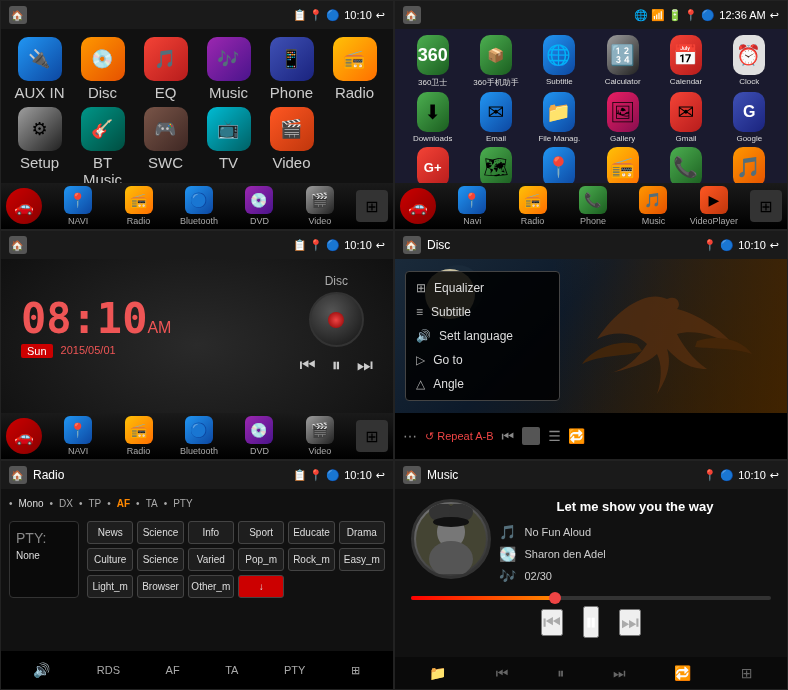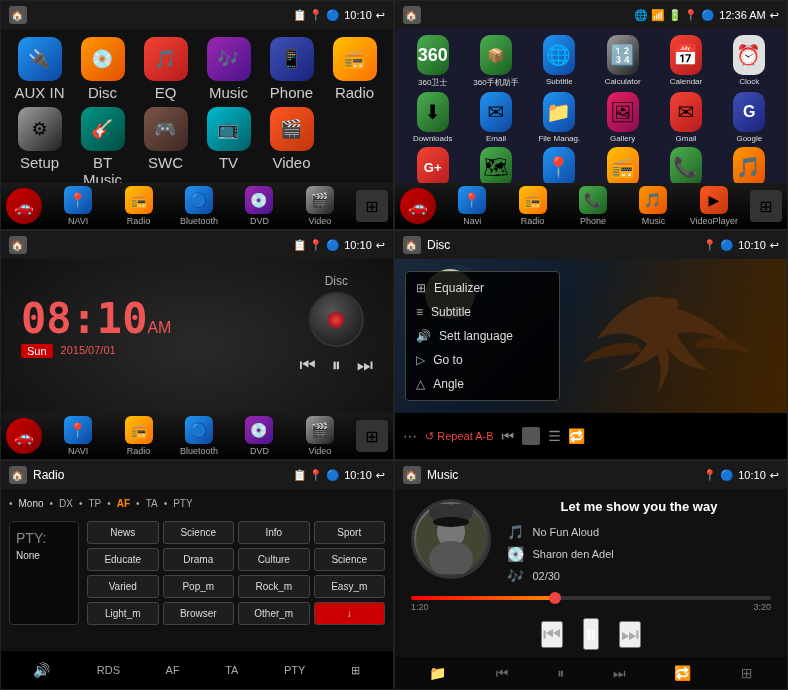--- a/index.html
+++ b/index.html
@@ -307,21 +307,21 @@
       color: #aaa;
       display: flex;
       flex-direction: column;
       gap: 4px;
     }
     .pty-label { color: #888; font-size: 14px; }
     .pty-value { color: #ddd; }
     .pty-grid {
       flex: 1;
       display: grid;
-      grid-template-columns: repeat(4, 1fr);
+      grid-template-columns: repeat(6, 1fr);
       gap: 4px;
     }
     .pty-btn {
       background: #1e1e1e;
       border: 1px solid #444;
       border-radius: 3px;
       color: #ddd;
       font-size: 10px;
       text-align: center;
       padding: 5px 2px;
@@ -348,21 +348,21 @@
       align-items: center;
       gap: 4px;
     }
     .vol-icon { font-size: 14px; }
 
     
     .panel-6 { background: #111; }
     .music-content {
       display: flex;
       padding: 10px 16px;
-      gap: 16px;
+      gap: 8px;
       align-items: flex-start;
     }
     .album-art {
       width: 80px;
       height: 80px;
       border-radius: 50%;
       background: radial-gradient(circle at 35% 30%, #888, #222);
       border: 3px solid #333;
       flex-shrink: 0;
       overflow: hidden;
@@ -661,21 +661,21 @@
       </div>
     </div>
     <div class="clock-display">
       <div class="time-block">
         <div style="display:flex; align-items:baseline;">
           <span class="time-main">08:10</span>
           <span class="time-am">AM</span>
         </div>
         <div class="day-date">
           <span class="day-label">Sun</span>
-          <span class="date-label">2015/07/01</span>
+          <span class="date-label">2015/05/01</span>
         </div>
       </div>
       <div class="disc-player">
         <span class="disc-label">Disc</span>
         <div class="disc-circle">
           <div class="disc-center"></div>
         </div>
         <div class="player-controls">
           <button class="ctrl-btn">⏮</button>
           <button class="ctrl-btn">⏸</button>
@@ -867,24 +867,20 @@
             <span>02/30</span>
           </div>
         </div>
       </div>
     </div>
     <div class="music-progress">
       <div class="progress-bar">
         <div class="progress-fill"></div>
         <div class="progress-thumb"></div>
       </div>
-      <div class="progress-times">
-        <span>1:20</span>
-        <span>3:20</span>
-      </div>
     </div>
     <div class="music-controls">
       <button class="music-ctrl">⏮</button>
       <button class="music-ctrl play">⏸</button>
       <button class="music-ctrl">⏭</button>
     </div>
     <div class="music-bottom">
       <span class="music-bottom-btn">📁</span>
       <span class="music-bottom-btn">⏮</span>
       <span class="music-bottom-btn">⏸</span>

